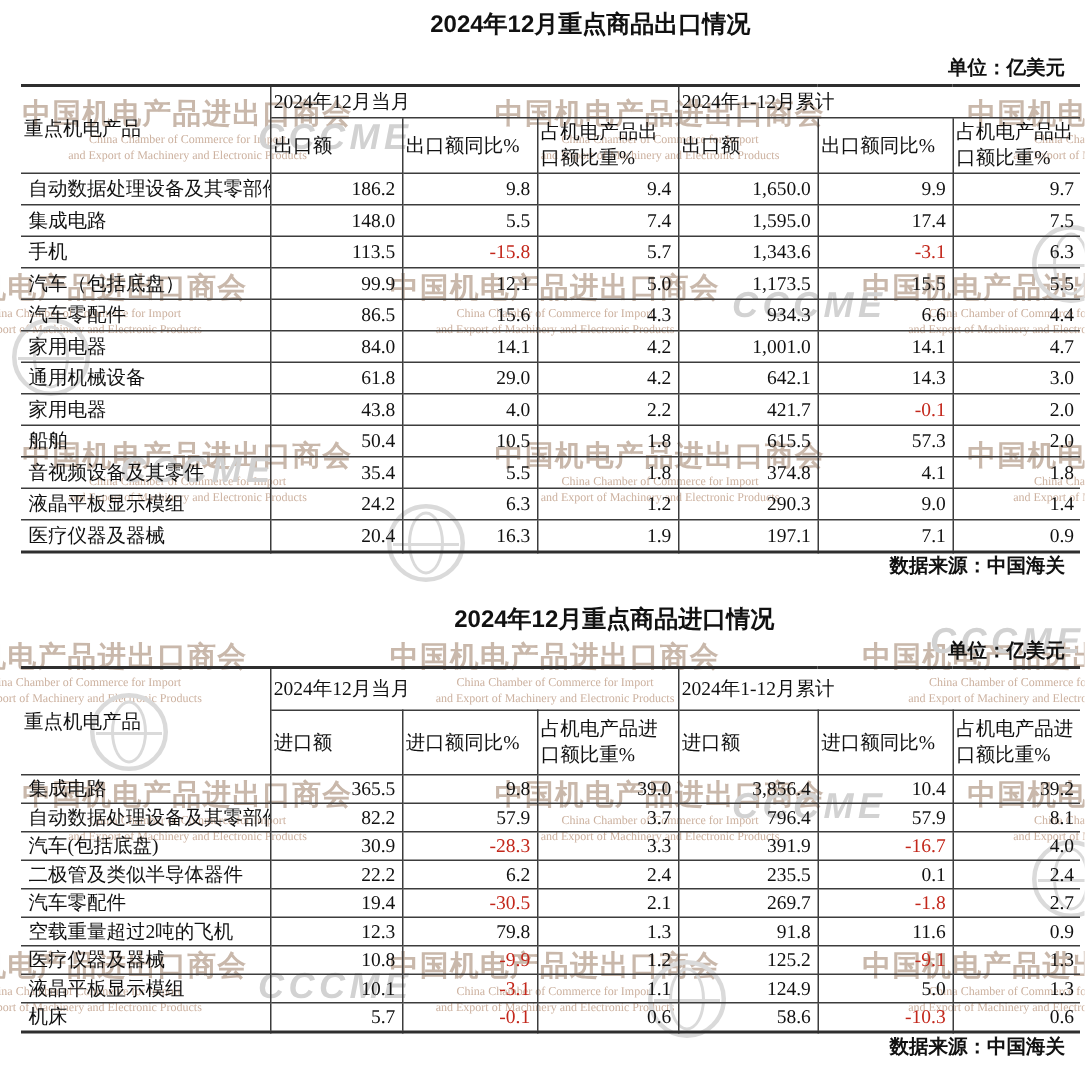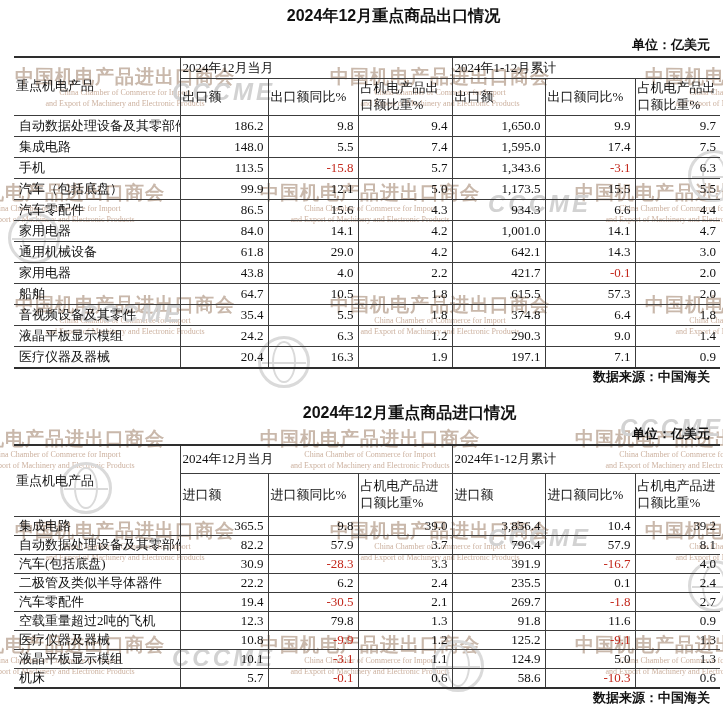--- a/index.html
+++ b/index.html
@@ -252,34 +252,34 @@
           <td class="name">家用电器</td>
           <td class="num">43.8</td>
           <td class="num">4.0</td>
           <td class="num">2.2</td>
           <td class="num">421.7</td>
           <td class="num neg">-0.1</td>
           <td class="num">2.0</td>
         </tr>
         <tr>
           <td class="name">船舶</td>
-          <td class="num">64.7</td>
+          <td class="num">50.4</td>
           <td class="num">10.5</td>
           <td class="num">1.8</td>
           <td class="num">615.5</td>
           <td class="num">57.3</td>
           <td class="num">2.0</td>
         </tr>
         <tr>
           <td class="name">音视频设备及其零件</td>
           <td class="num">35.4</td>
           <td class="num">5.5</td>
           <td class="num">1.8</td>
           <td class="num">374.8</td>
-          <td class="num">6.4</td>
+          <td class="num">4.1</td>
           <td class="num">1.8</td>
         </tr>
         <tr>
           <td class="name">液晶平板显示模组</td>
           <td class="num">24.2</td>
           <td class="num">6.3</td>
           <td class="num">1.2</td>
           <td class="num">290.3</td>
           <td class="num">9.0</td>
           <td class="num">1.4</td>

